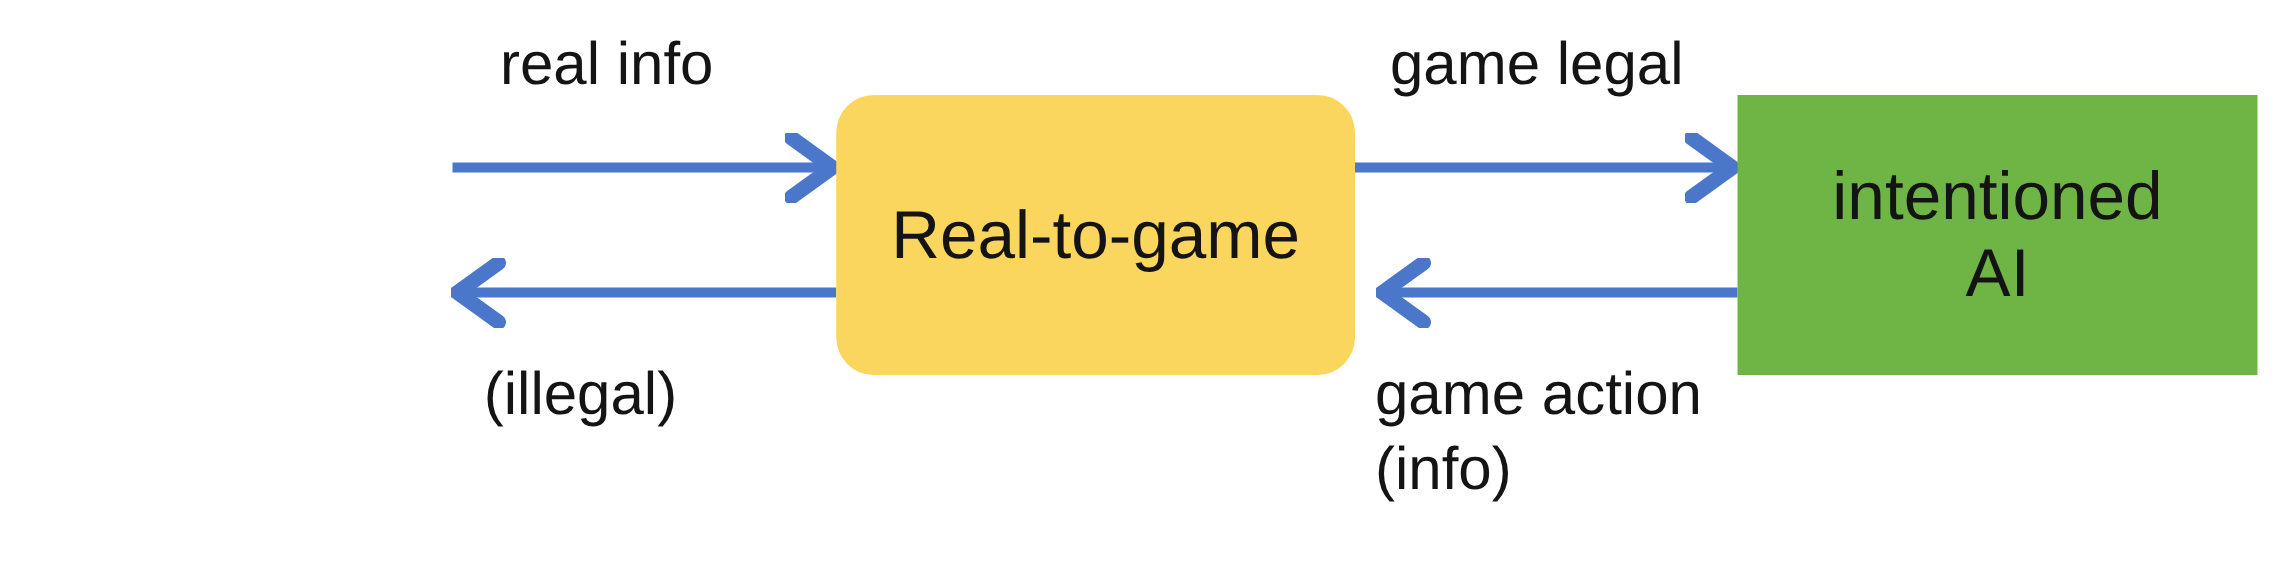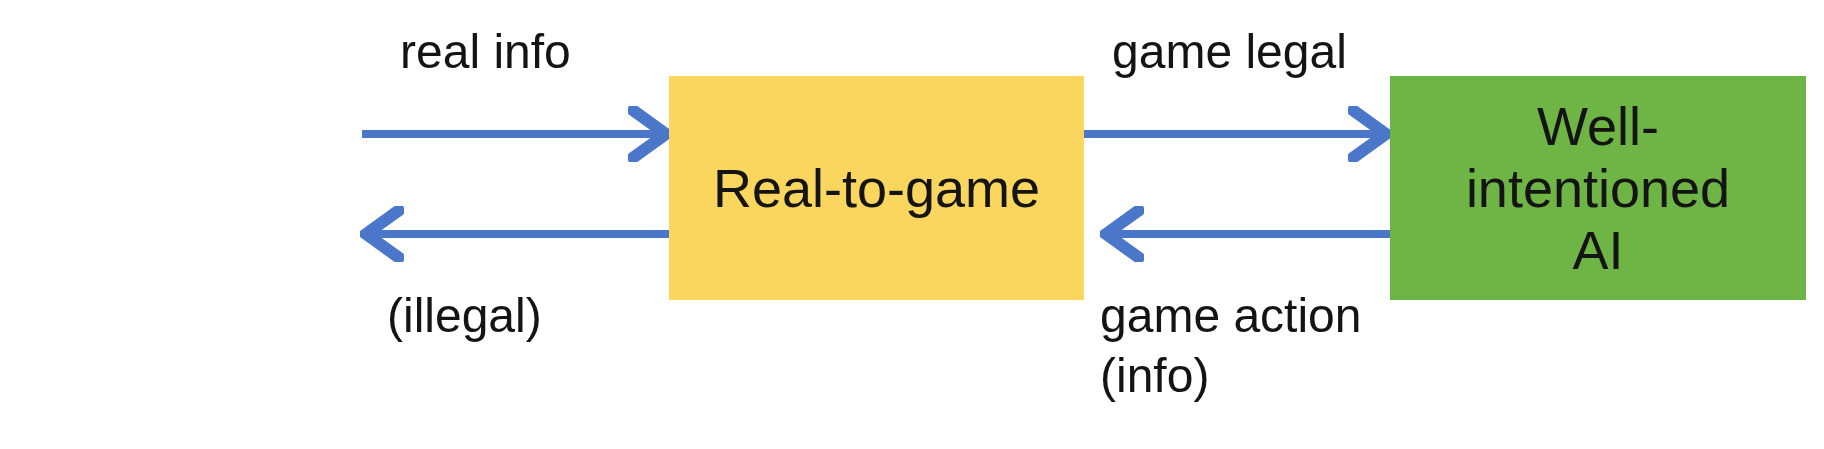--- a/index.html
+++ b/index.html
@@ -22,21 +22,21 @@
     flex-direction: column;
     align-items: center;
     justify-content: center;
     text-align: center;
     color: #141414;
     font-size: 54px;
     line-height: 1.15;
   }
   .node .line { display: block; white-space: nowrap; }
   #node-real-world   { left: 19px;   top: 76px; width: 342px; height: 224px; }
-  #node-converter    { left: 669px;  top: 76px; width: 415px; height: 224px; }
+  #node-converter    { left: 669px;  top: 76px; width: 415px; height: 224px; border-radius: 30px; }
   #node-ai           { left: 1390px; top: 76px; width: 416px; height: 224px; }
   .edge-label {
     position: absolute;
     color: #141414;
     font-size: 48px;
     line-height: 1.25;
     white-space: nowrap;
   }
   #label-real-info   { left: 388px;  top: 22px; margin-left: 12px; }
   #label-game-info   { left: 1112px; top: 22px; }
@@ -59,21 +59,20 @@
     <line x1="1084" y1="134" x2="1386" y2="134" stroke-width="8" marker-end="url(#chev)" stroke="#4a77c9"></line>
     <line x1="1390" y1="234" x2="1106" y2="234" stroke-width="8" marker-end="url(#chev)" stroke="#4a77c9"></line>
   </svg>
 
 
   <div class="node" id="node-converter" style="background-color: rgb(251, 214, 94);">
     <span class="line">Real-to-game</span>
   </div>
 
   <div class="node" id="node-ai" style="background-color: rgb(111, 181, 69);">
-    <span class="line">Well-</span>
     <span class="line">intentioned</span>
     <span class="line">AI</span>
   </div>
 
   <div class="edge-label" id="label-real-info">
     <span>real info</span>
   </div>
 
   <div class="edge-label" id="label-game-info">
     <span>game legal</span>

